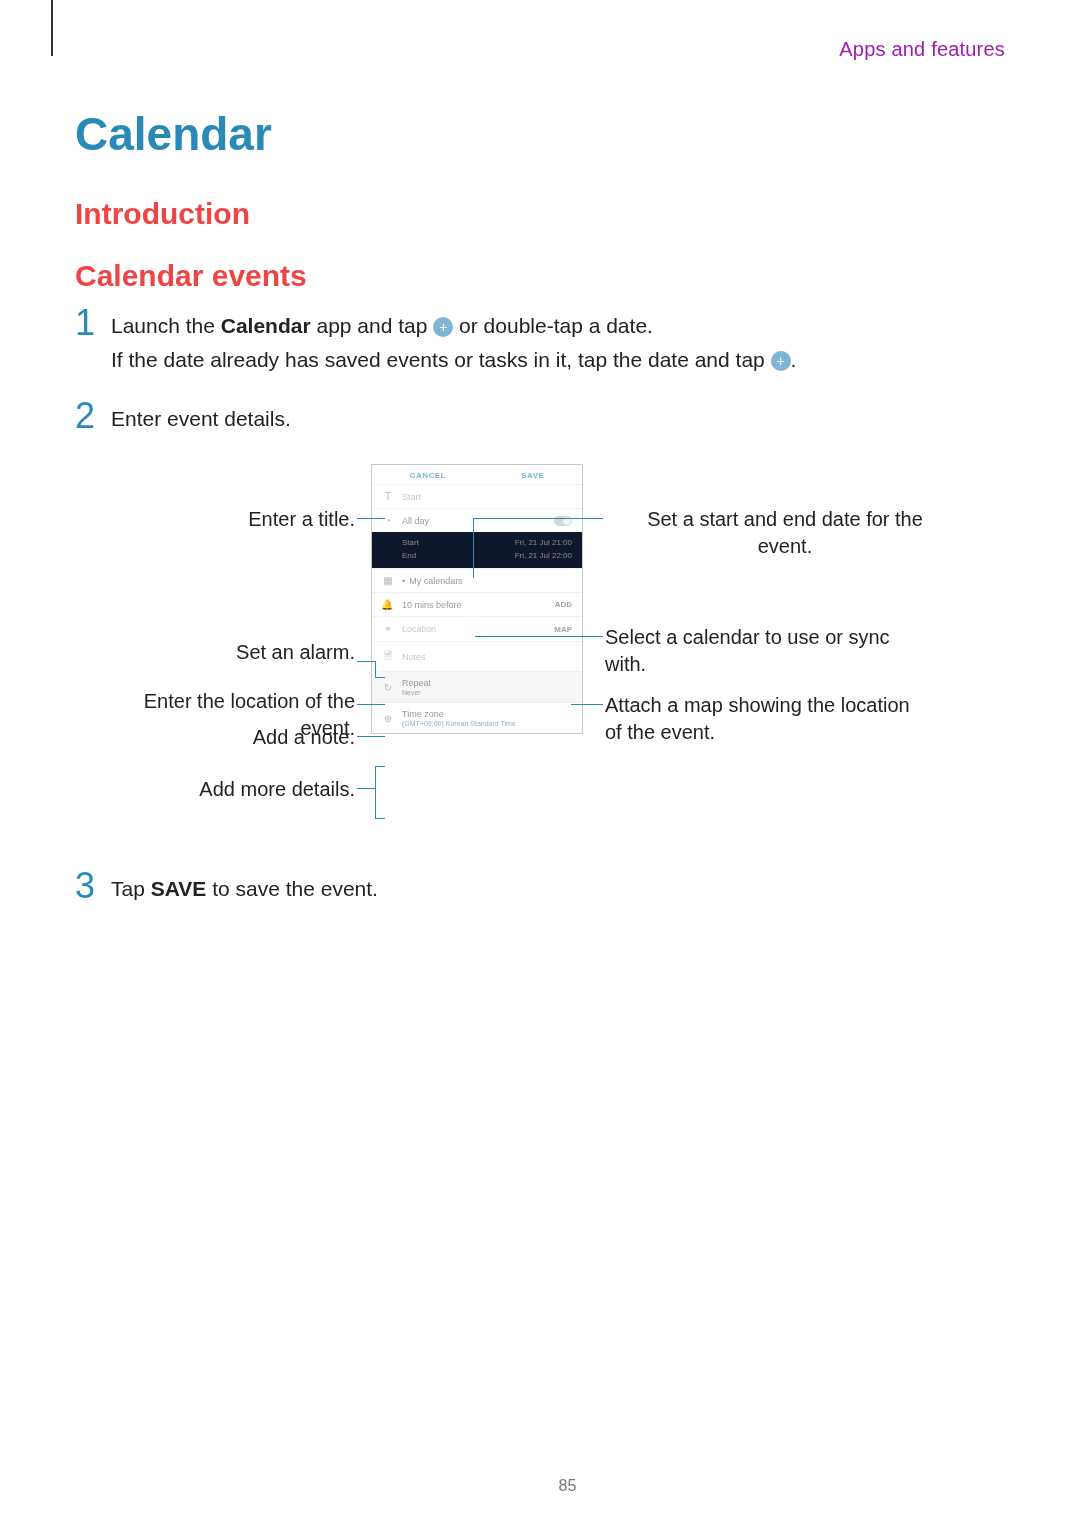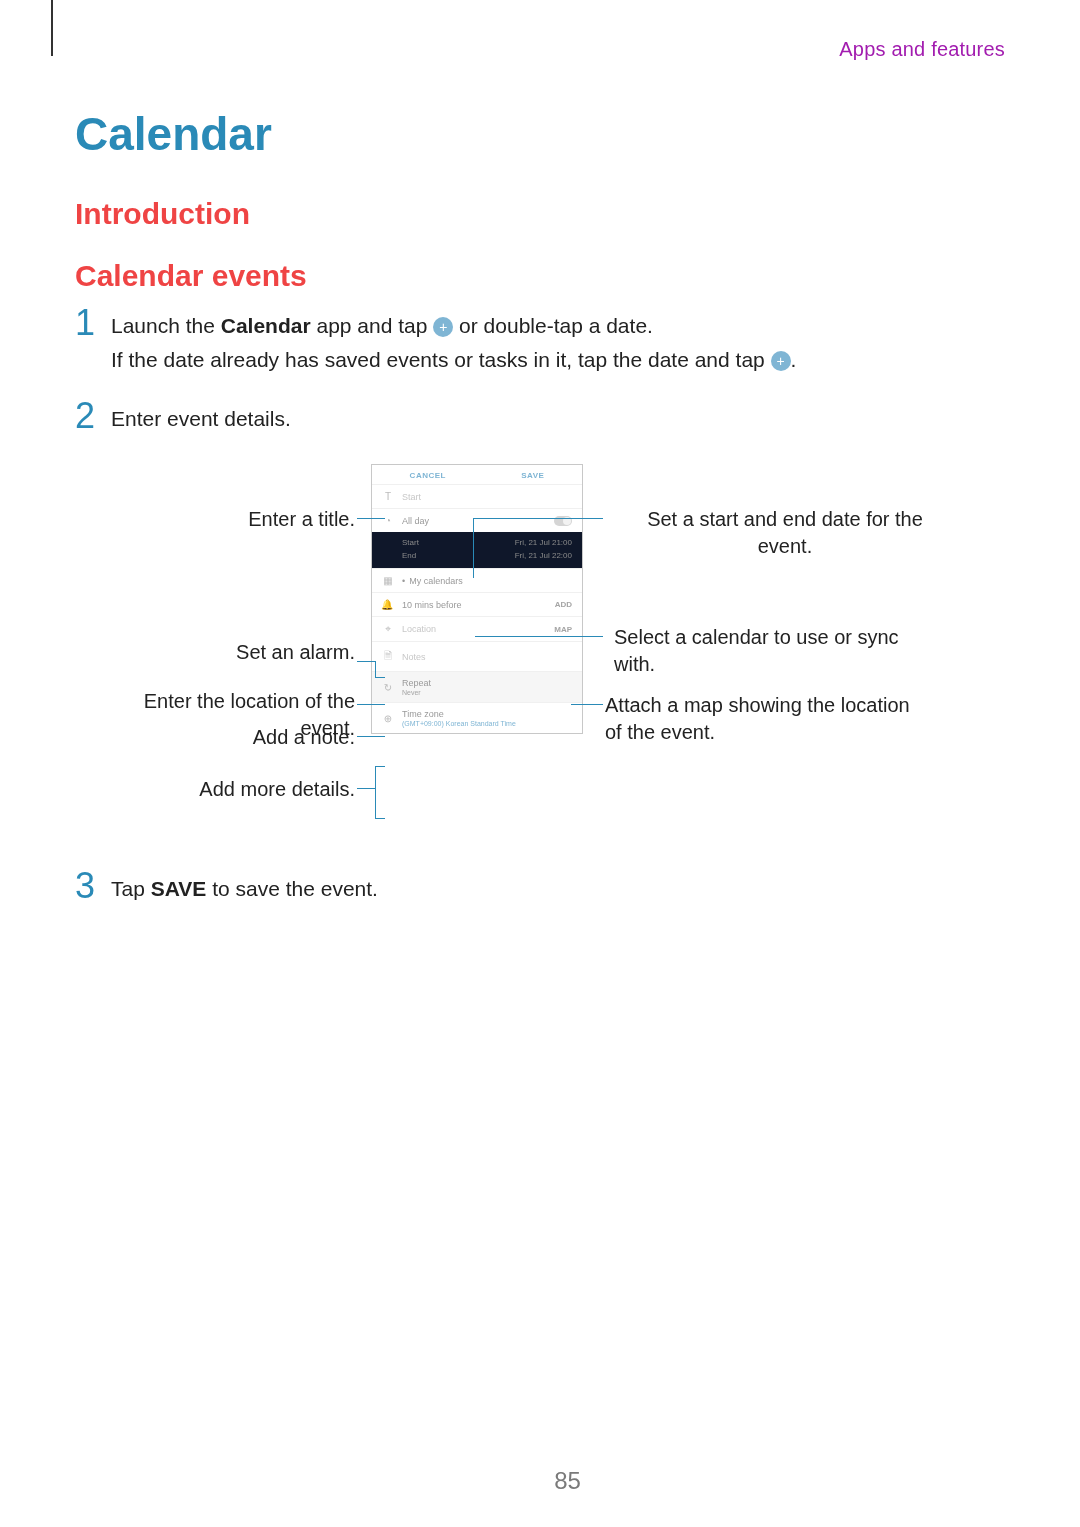--- a/index.html
+++ b/index.html
@@ -188,21 +188,21 @@
     width: 0;
     border-top: none;
     border-left: 1px solid #2a8ab7;
   }
   .page-num {
     position: absolute;
     bottom: 32px;
     left: 12px;
     right: 0;
     text-align: center;
-    font-size: 24px;
+    font-size: 16px;
     color: #7a7a7a;
     padding-left: 43px;
   }
 </style>
 </head>
 <body>
 
 <div class="page">
   <div class="left-rule"></div>
 
@@ -307,21 +307,21 @@
       <div class="callout left" style="left:0; top:312px; width:260px;">Add more details.</div>
       <div class="leader" style="left:262px; top:324px; width:18px;"></div>
       <div class="leader vert" style="left:280px; top:302px; height:52px;"></div>
       <div class="leader" style="left:280px; top:302px; width:10px;"></div>
       <div class="leader" style="left:280px; top:354px; width:10px;"></div>
 
       <div class="callout" style="left:530px; top:42px; width:320px;text-align:center;">Set a start and end date for the event.</div>
       <div class="leader" style="left:378px; top:54px; width:130px;"></div>
       <div class="leader vert" style="left:378px; top:54px; height:60px;"></div>
 
-      <div class="callout" style="left:510px; top:160px; width:320px;margin-left:9px;">Select a calendar to use or sync with.</div>
+      <div class="callout" style="left:510px; top:160px; width:320px;">Select a calendar to use or sync with.</div>
       <div class="leader" style="left:380px; top:172px; width:128px;"></div>
 
       <div class="callout" style="left:510px; top:228px; width:320px;">Attach a map showing the location of the event.</div>
       <div class="leader" style="left:476px; top:240px; width:32px;"></div>
 
     </div>
 
     <div class="step">
       <div class="step-num">3</div>
       <div class="step-body">

